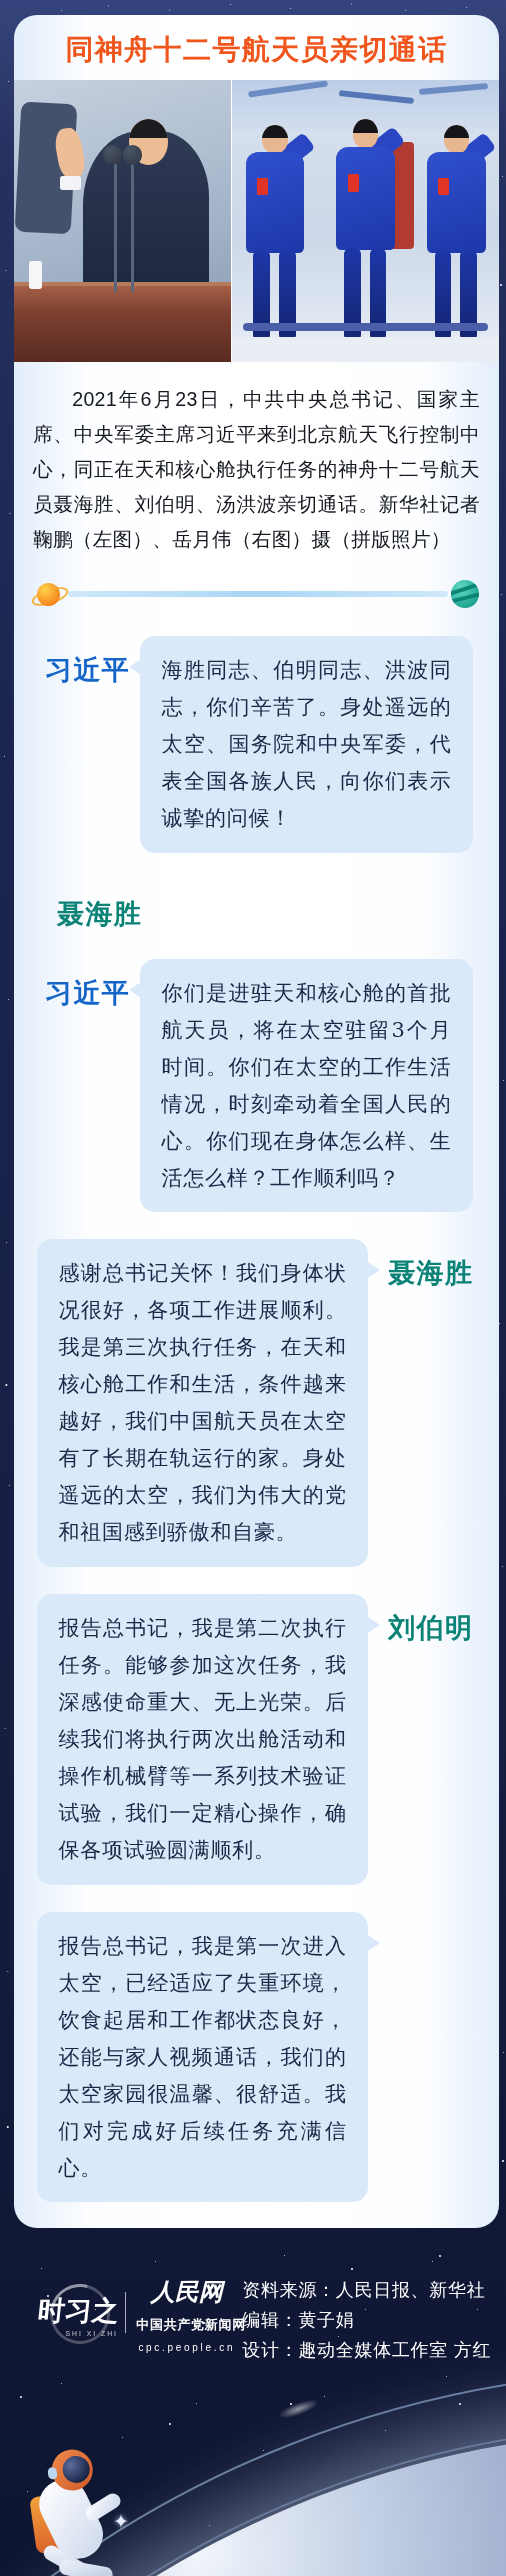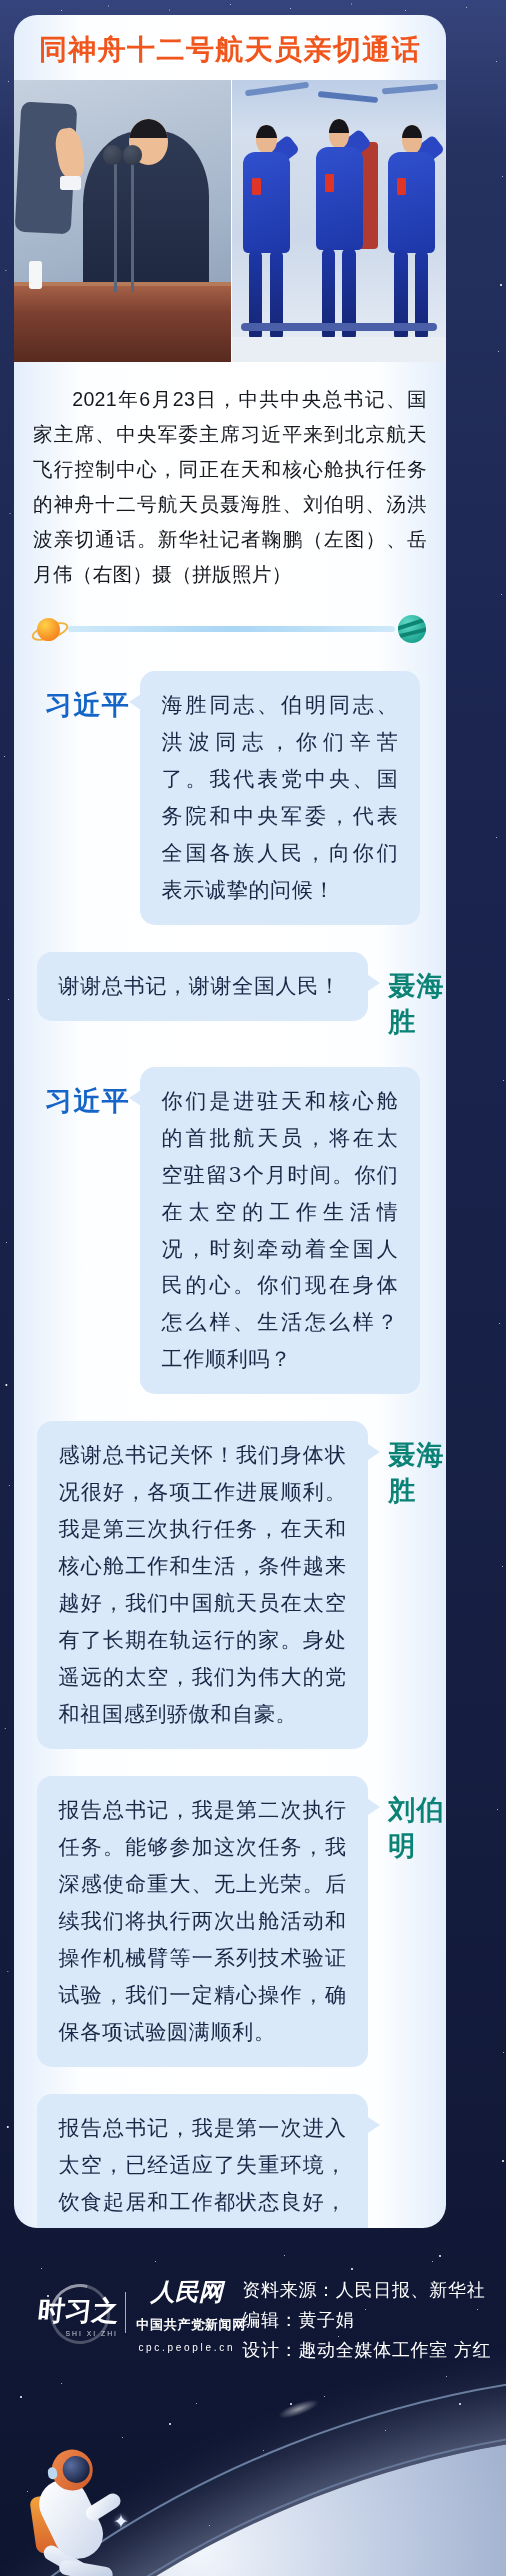--- a/index.html
+++ b/index.html
@@ -47,21 +47,21 @@
     background:linear-gradient(150deg,#eef3fa,#b9c7e0);transform:rotate(18deg);}
   .spaceman .arm{position:absolute;left:54px;top:54px;width:38px;height:15px;border-radius:8px;
     background:linear-gradient(150deg,#ffffff,#c9d5ea);transform:rotate(-24deg);}
   .spaceman .helmet{position:absolute;left:27px;top:0;width:41px;height:41px;border-radius:50%;
     background:linear-gradient(135deg,#f08a4b,#cf5a2a);}
   .spaceman .visor{position:absolute;left:38px;top:6.8px;width:27px;height:27px;border-radius:50%;
     background:radial-gradient(circle at 32% 32%,#5a6d9e,#182242 75%);}
   .spaceman .ear{position:absolute;left:23px;top:15px;width:8.8px;height:12px;border-radius:4.7px;background:#bcd8f0;}
 
   
-  .card{position:absolute;left:14px;top:15px;width:432px;height:2213px;border-radius:23px;
+  .card{position:absolute;left:14px;top:15px;width:485px;height:2213px;border-radius:23px;
     background:linear-gradient(90deg,#e3eefb 0%,#fdfeff 16%,#ffffff 50%,#fdfeff 84%,#e3eefb 100%);
     overflow:hidden;}
   .card-title{padding-top:16px;height:37px;text-align:center;font-size:28px;font-weight:800;
     letter-spacing:1.4px;color:#f0551c;}
 
   
   .photos{display:flex;height:282px;margin-top:12px;background:#fff;}
   .photo-left{position:relative;width:217px;overflow:hidden;
     background:linear-gradient(165deg,#c6d1df 0%,#a4b4c9 55%,#8496af 100%);}
   .photo-left .chair{position:absolute;left:2%;top:8%;width:26%;height:46%;background:#43516c;border-radius:9.5px;transform:rotate(3deg);}
@@ -239,25 +239,24 @@
         <div class="ball"></div>
       </div>
       <div class="divider-bar"></div>
       <div class="planet-teal"></div>
     </div>
 
     <div class="chat">
 
       <div class="msg msg-xi">
         <div class="speaker">习近平</div>
-        <div class="bubble"><span>海胜同志、伯明同志、洪波同志，你们辛苦了。我代表党中央、国务院和中央军委，代表全国各族人民，向你们表示诚挚的问候！</span></div>
+        <div class="bubble"><span>海胜同志、伯明同志、洪波同志，你们辛苦了。身处遥远的太空、国务院和中央军委，代表全国各族人民，向你们表示诚挚的问候！</span></div>
       </div>
 
       <div class="msg msg-astro">
-        <div class="bubble"><span>谢谢总书记，谢谢全国人民！</span></div>
         <div class="speaker">聂海胜</div>
       </div>
 
       <div class="msg msg-xi">
         <div class="speaker">习近平</div>
         <div class="bubble"><span>你们是进驻天和核心舱的首批航天员，将在太空驻留3个月时间。你们在太空的工作生活情况，时刻牵动着全国人民的心。你们现在身体怎么样、生活怎么样？工作顺利吗？</span></div>
       </div>
 
       <div class="msg msg-astro">
         <div class="bubble"><span>感谢总书记关怀！我们身体状况很好，各项工作进展顺利。我是第三次执行任务，在天和核心舱工作和生活，条件越来越好，我们中国航天员在太空有了长期在轨运行的家。身处遥远的太空，我们为伟大的党和祖国感到骄傲和自豪。</span></div>

